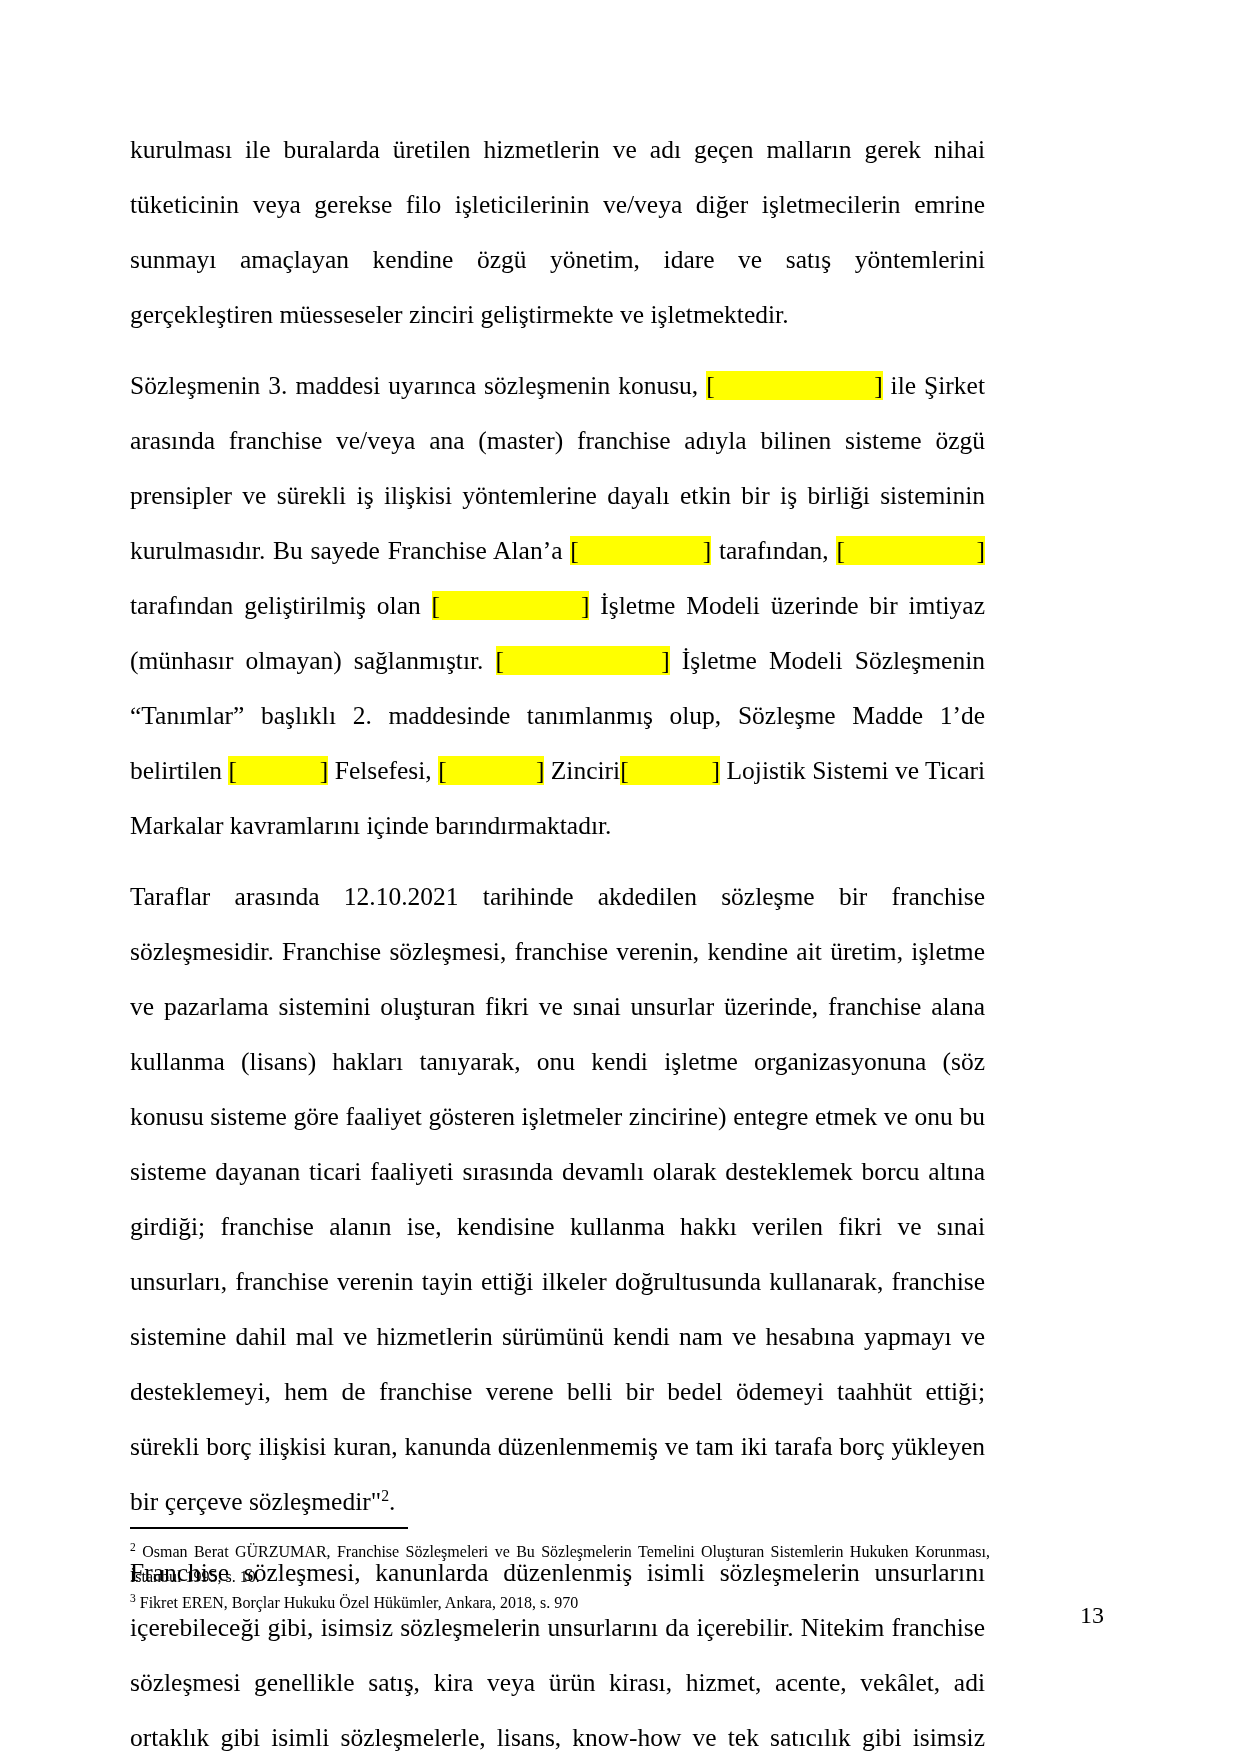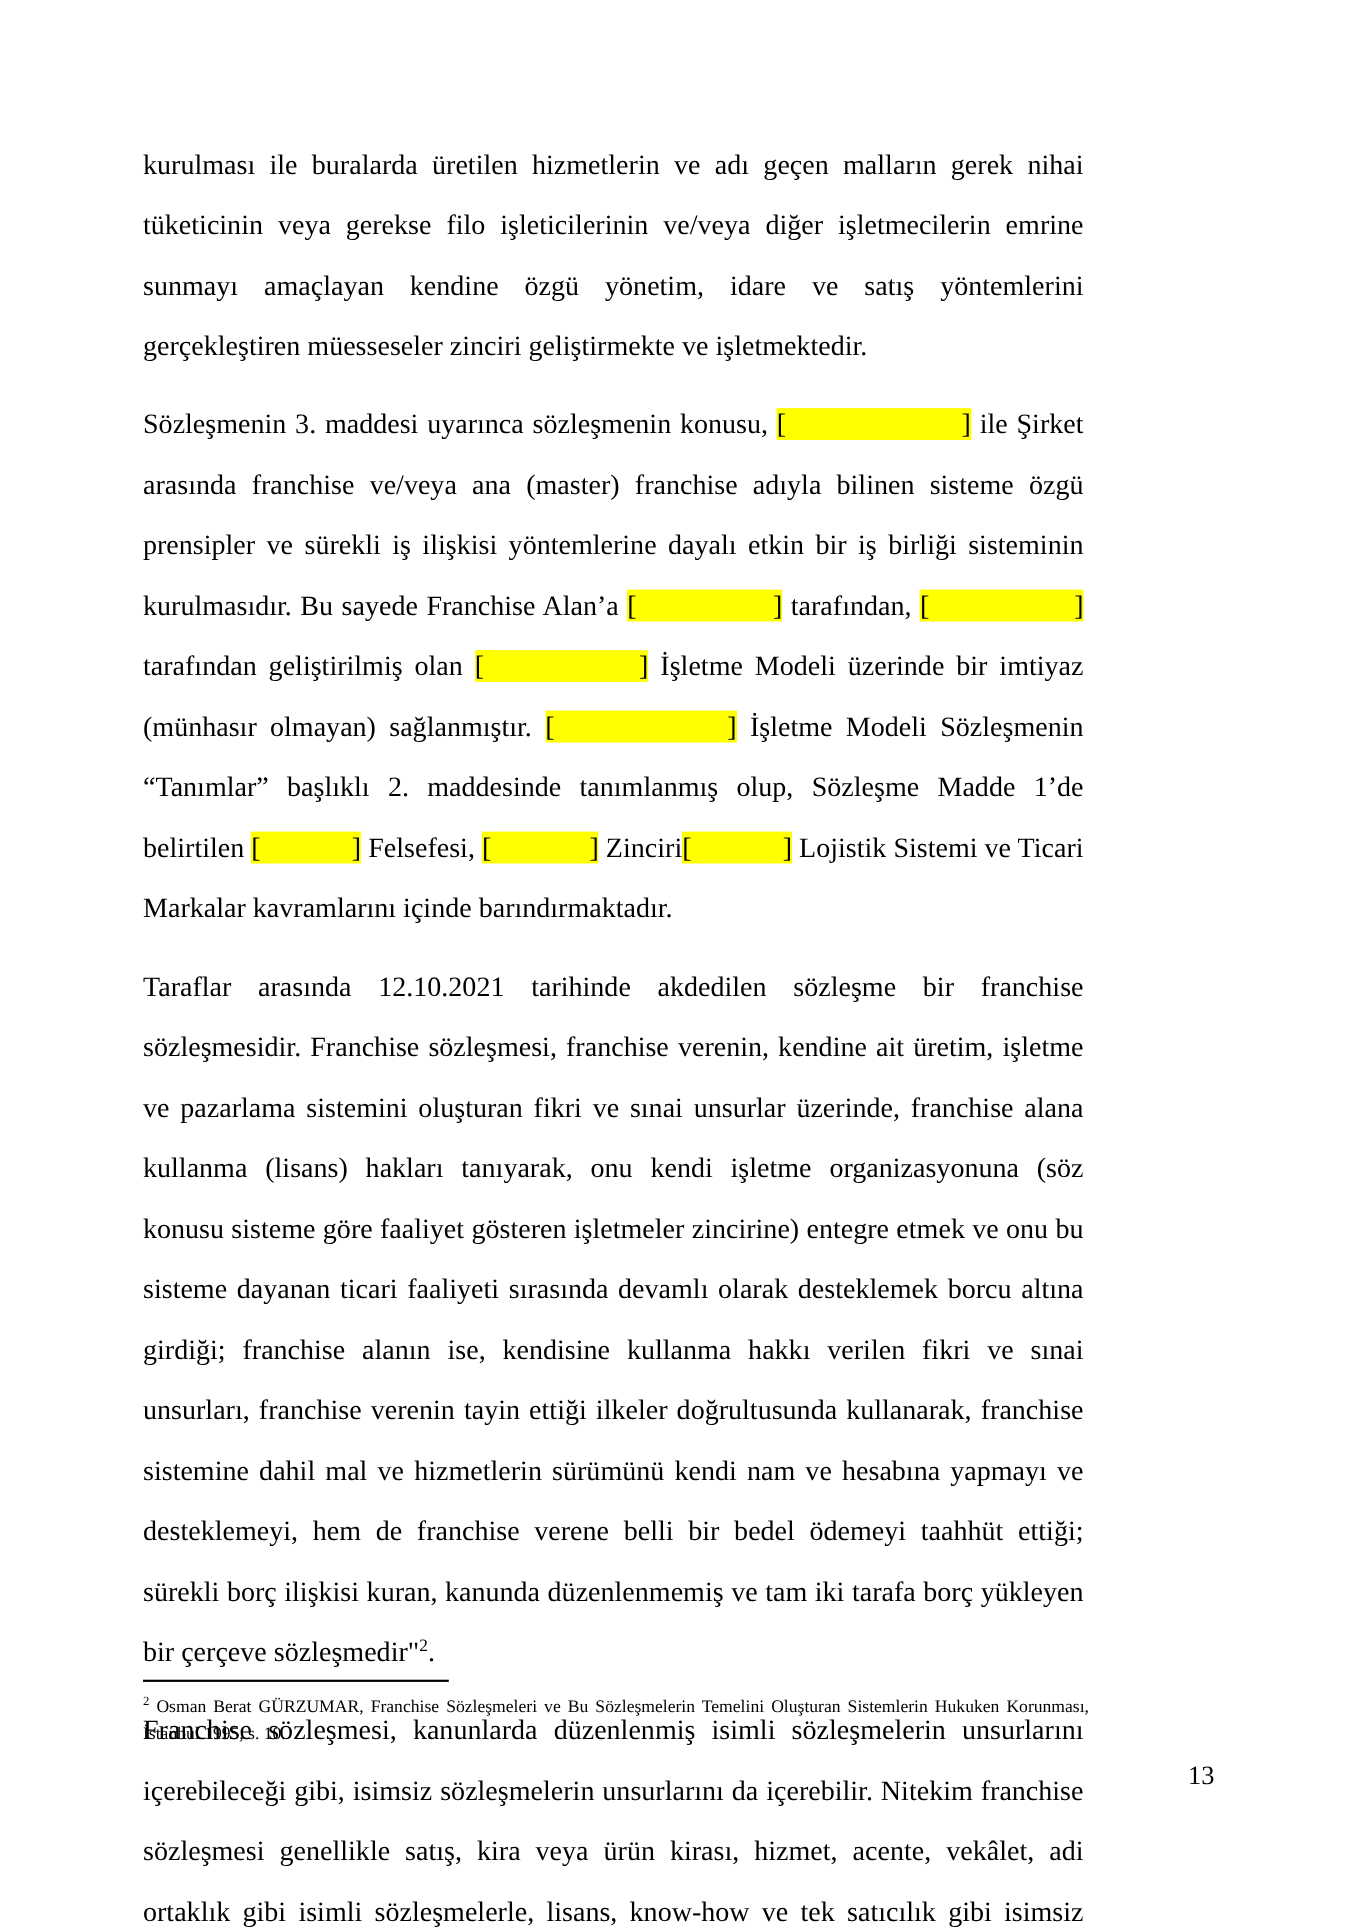--- a/index.html
+++ b/index.html
@@ -92,17 +92,19 @@
     <p class="body-par"><span>Taraflar arasında 12.10.2021 tarihinde akdedilen sözleşme bir franchise sözleşmesidir. Franchise sözleşmesi, franchise verenin, kendine ait üretim, işletme ve pazarlama sistemini oluşturan fikri ve sınai unsurlar üzerinde, franchise alana kullanma (lisans) hakları tanıyarak, onu kendi işletme organizasyonuna (söz konusu sisteme göre faaliyet gösteren işletmeler zincirine) entegre etmek ve onu bu sisteme dayanan ticari faaliyeti sırasında devamlı olarak desteklemek borcu altına girdiği; franchise alanın ise, kendisine kullanma hakkı verilen fikri ve sınai unsurları, franchise verenin tayin ettiği ilkeler doğrultusunda kullanarak, franchise sistemine dahil mal ve hizmetlerin sürümünü kendi nam ve hesabına yapmayı ve desteklemeyi, hem de franchise verene belli bir bedel ödemeyi taahhüt ettiği; sürekli borç ilişkisi kuran, kanunda düzenlenmemiş ve tam iki tarafa borç yükleyen bir çerçeve sözleşmedir"</span><sup>2</sup><span>.</span></p>
 
     <p class="body-par"><span>Franchise sözleşmesi, kanunlarda düzenlenmiş isimli sözleşmelerin unsurlarını içerebileceği gibi, isimsiz sözleşmelerin unsurlarını da içerebilir. Nitekim franchise sözleşmesi genellikle satış, kira veya ürün kirası, hizmet, acente, vekâlet, adi ortaklık gibi isimli sözleşmelerle, lisans, know-how ve tek satıcılık gibi isimsiz sözleşmelerin unsurlarını içermektedir. Franchise sözleşmesi, isimli ve isimsiz sözleşmelerin unsurlarından oluştuğu için niteliği itibariyle kendine özgü isimsiz bir sözleşmedir</span></p>
 
   </div>
 
   <div class="footnotes">
     <div class="fn-rule"></div>
     <p class="fn fn-2"><sup>2</sup>
       <span>Osman Berat GÜRZUMAR, Franchise Sözleşmeleri ve Bu Sözleşmelerin Temelini Oluşturan Sistemlerin Hukuken Korunması, İstanbul 1995, s. 10.</span></p>
+    <p class="fn fn-3"><sup>3</sup>
+      <span>Fikret EREN, Borçlar Hukuku Özel Hükümler, Ankara, 2018, s. 970</span></p>
   </div>
 
   <div class="page-number">13</div>
 
 </div>
 
 </body></html>

